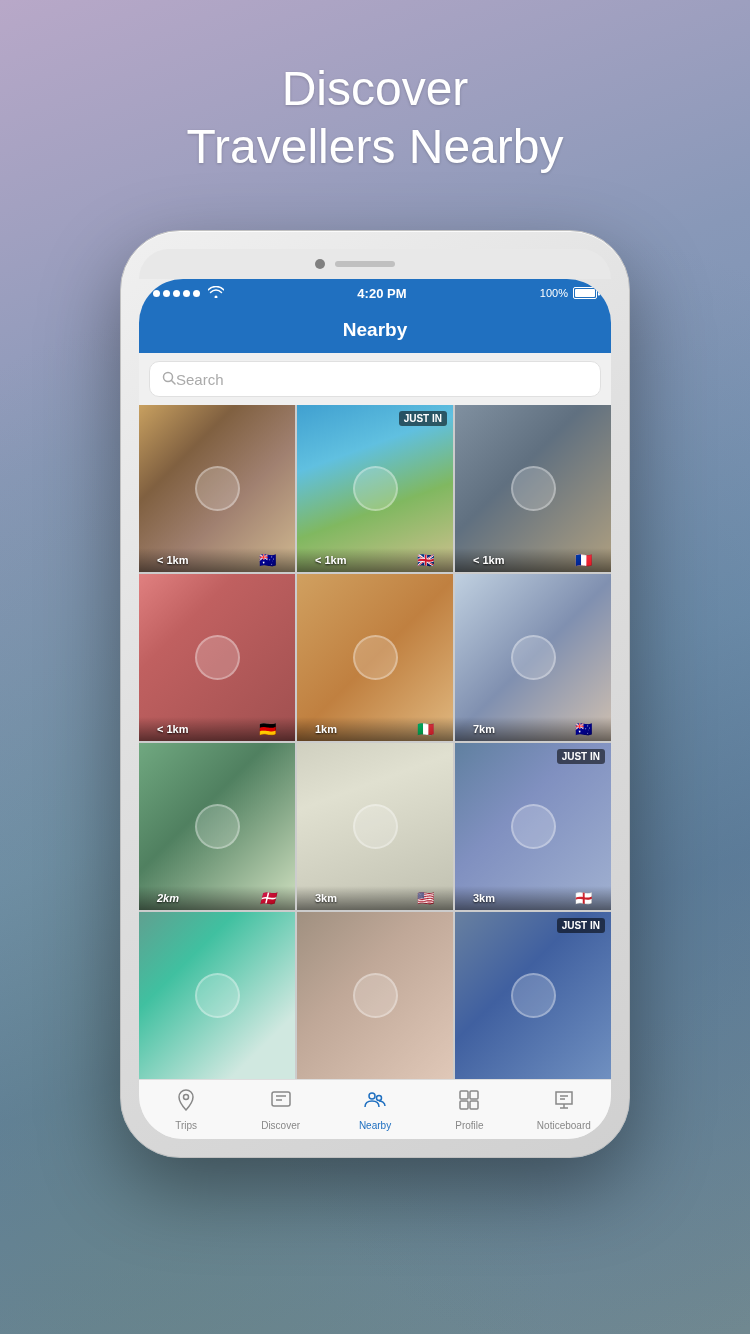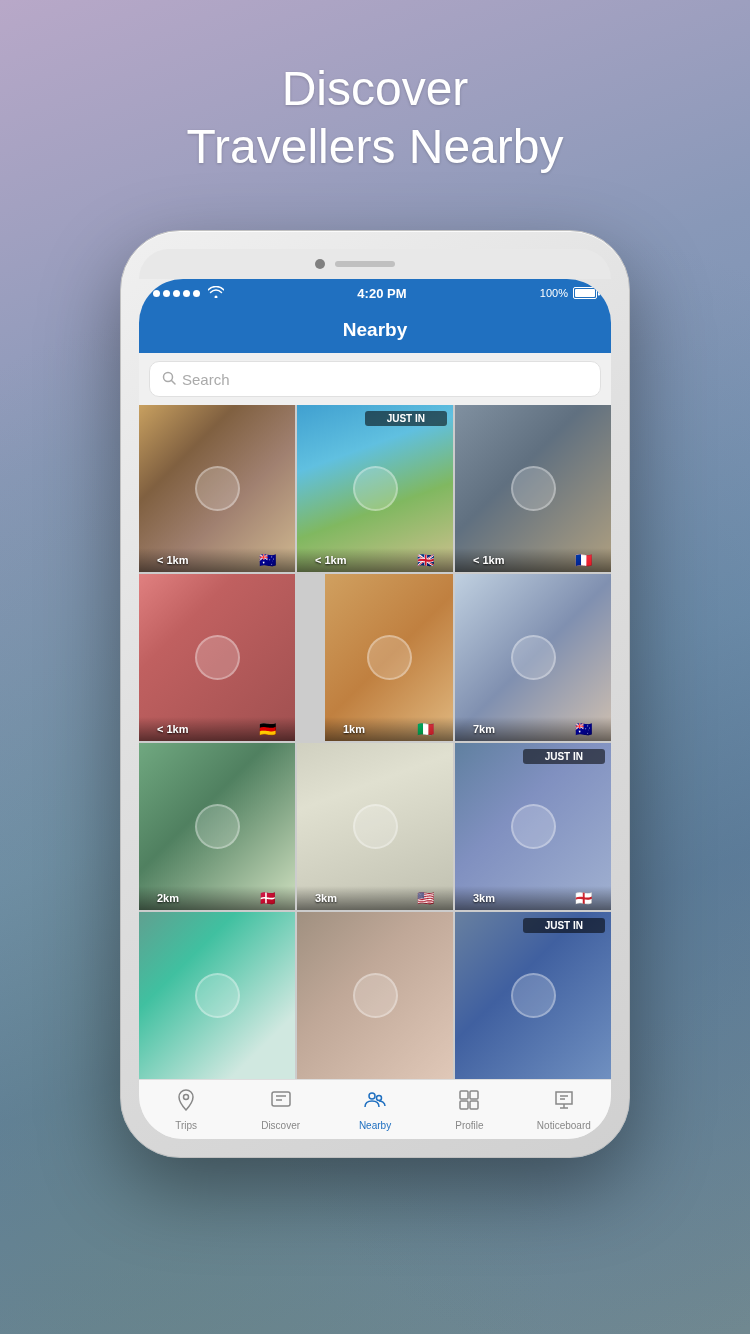--- a/index.html
+++ b/index.html
@@ -194,21 +194,20 @@
     }
 
     .search-bar {
       background: white;
       margin: 8px 10px;
       border-radius: 10px;
       height: 36px;
       display: flex;
       align-items: center;
       padding: 0 12px;
-      gap: 6px;
       flex-shrink: 0;
       border: 1px solid #e0e0e0;
     }
 
     .search-icon-inner {
       color: #aaa;
       font-size: 14px;
     }
 
     .search-placeholder {
@@ -230,23 +229,23 @@
       position: relative;
       overflow: hidden;
       background: #888;
     }
 
     
     .photo-1 { background: linear-gradient(135deg, #c8a060 0%, #806040 30%, #a08070 60%, #d0b890 100%); }
     .photo-2 { background: linear-gradient(160deg, #40a0d0 0%, #60c0e0 30%, #80b860 60%, #d0c090 100%); }
     .photo-3 { background: linear-gradient(135deg, #8090a0 0%, #607080 40%, #b0a080 100%); }
     .photo-4 { background: linear-gradient(135deg, #e08080 0%, #c06060 30%, #a05050 100%); }
-    .photo-5 { background: linear-gradient(135deg, #d0a060 0%, #c08040 50%, #e0b880 100%); margin-left: 28px; }
+    .photo-5 { background: linear-gradient(135deg, #d0a060 0%, #c08040 50%, #e0b880 100%); }
     .photo-6 { background: linear-gradient(135deg, #c0d0e0 0%, #8090b0 50%, #d0c0b0 100%); }
-    .photo-7 { background: linear-gradient(135deg, #70a880 0%, #508060 40%, #d0e0c0 100%); }
+    .photo-7 { background: linear-gradient(135deg, #70a880 0%, #508060 40%, #d0e0c0 100%); font-style: italic; }
     .photo-8 { background: linear-gradient(160deg, #d0d0c0 0%, #e0e0d0 30%, #c0c0b0 100%); }
     .photo-9 { background: linear-gradient(135deg, #6080a0 0%, #8090c0 40%, #a0b0d0 100%); }
     .photo-10 { background: linear-gradient(135deg, #60a090 0%, #40c0a0 30%, #d0e8e0 80%); }
     .photo-11 { background: linear-gradient(135deg, #a09080 0%, #c0a898 40%, #e0c8b8 100%); }
     .photo-12 { background: linear-gradient(135deg, #6880a0 0%, #4060a0 40%, #7090c0 100%); }
 
     .cell-overlay {
       position: absolute;
       bottom: 0;
       left: 0;
@@ -270,21 +269,21 @@
     }
 
     .just-in-badge {
       position: absolute;
       top: 6px;
       right: 6px;
       background: rgba(0,0,0,0.55);
       color: white;
       font-size: 10px;
       font-weight: 700;
-      padding: 2px 22px;
+      padding: 2px 5px;
       border-radius: 3px;
     }
 
     .tab-bar {
       background: #f8f8f8;
       height: 60px;
       display: flex;
       align-items: stretch;
       border-top: 1px solid #ddd;
       flex-shrink: 0;

